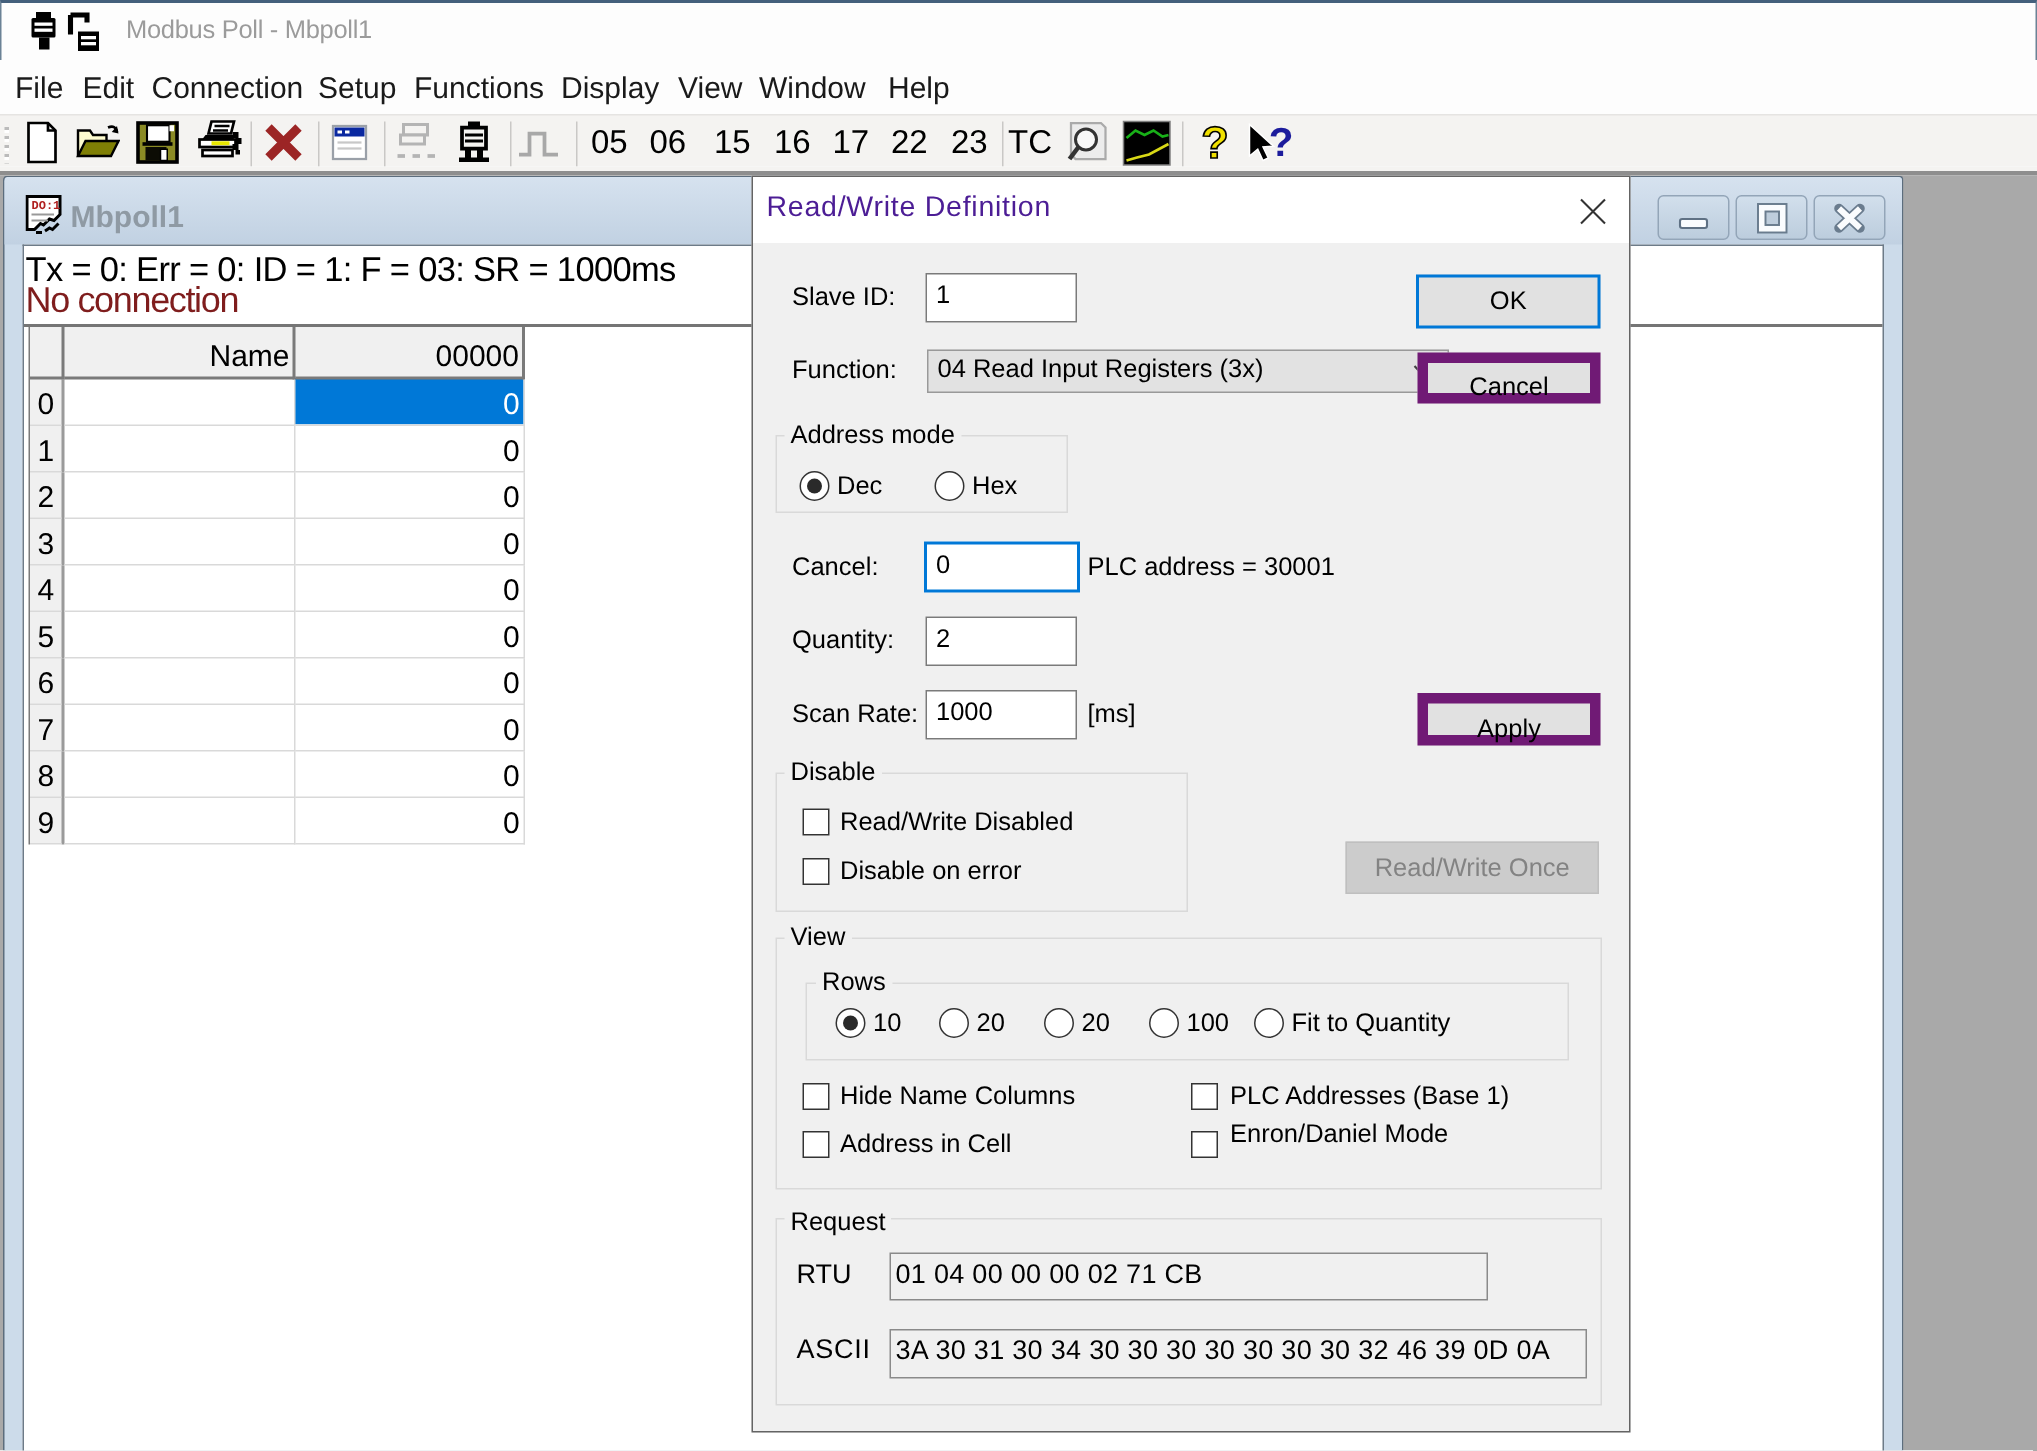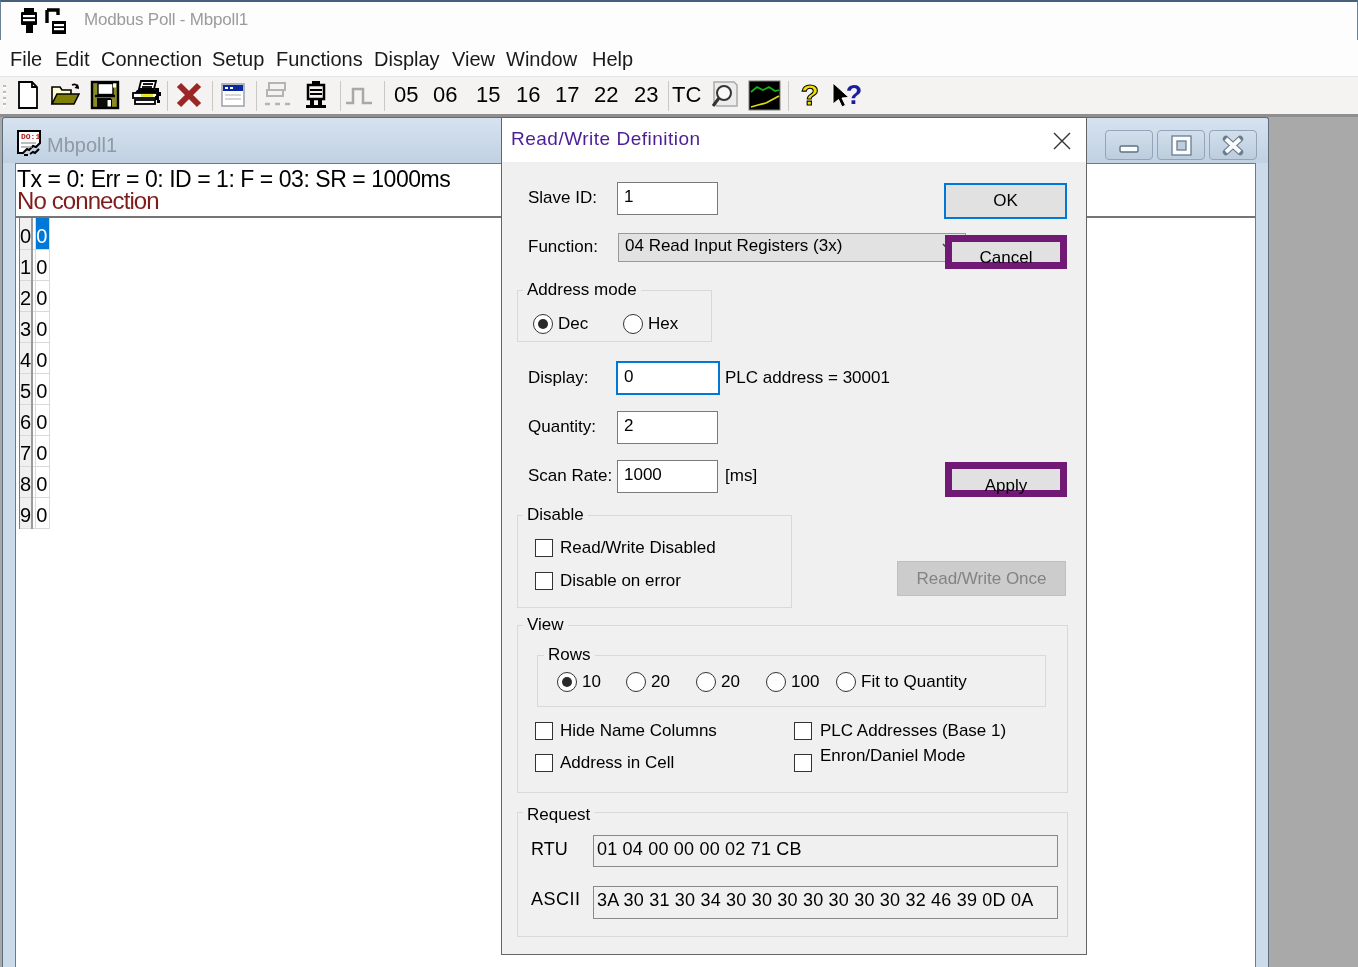--- a/index.html
+++ b/index.html
@@ -17,21 +17,21 @@
 .tbtxt { position:absolute; top:5px; font-size:22px; color:#000; }
 .tsep { position:absolute; top:4px; width:1px; height:30px; background:#c9c8c6; }
 .ticon { position:absolute; top:3px; }
 
 
 #mdi { left:0; top:117px; width:1358px; height:850px; background:#a9a9a9; }
 
 
 #child { left:2px; top:0px; width:1267px; height:850px; background:#ccdbea; border:1px solid #5c6d7d; border-bottom:none; border-radius:3px 3px 0 0; }
 #childtitle { left:0; top:0; width:100%; height:45px; background:linear-gradient(#d6e2ef,#c1d1e2); border-radius:3px 3px 0 0; }
-#childname { left:44px; top:16px; font-size:20px; color:#8f9aa4; }
+#childname { left:44px; top:16px; font-size:20px; color:#8f9aa4;font-weight:bold; }
 .cbtn { position:absolute; top:12px; width:48px; height:30px; border:1px solid #93a5b8; border-radius:4px; background:linear-gradient(#d2dfec,#bccddd); }
 #childcontent { left:12px; top:45px; width:1241px; height:805px; background:#fff; border:1px solid #6d7b88; border-bottom:none; }
 
 #txline { left:1px; top:2px; font-size:23px; color:#000; letter-spacing:-0.45px; }
 #noconn { left:1px; top:23px; font-size:24px; color:#7f1d1d; letter-spacing:-0.9px; }
 #txpanel-border { left:0px; top:52px; width:1239px; height:2px; background:#757575; }
 
 
 #grid { left:3px; top:54px; border-left:1px solid #7a7a7a; }
 table { border-collapse:collapse; }
@@ -205,20 +205,25 @@
         <path d="M16 8 L30 21 M30 8 L16 21" stroke="#fafcfe" stroke-width="4" stroke-linecap="butt"></path>
       </svg>
     </div>
     <div class="abs" id="childcontent">
       <div class="abs" id="txline">Tx = 0: Err = 0: ID = 1: F = 03: SR = 1000ms</div>
       <div class="abs" id="noconn">No connection</div>
       <div class="abs" id="txpanel-border"></div>
       <div class="abs" id="grid">
         <table>
           <tbody>
+              <tr style="height:34px">
+                <td class="hd" style="width:22px"></td>
+                <td class="hd" style="width:154px; text-align:right; padding-right:2px">Name</td>
+                <td class="hd" style="width:153px; text-align:right; padding-right:2px">00000</td>
+              </tr>
           <tr style="height:31px">
                 <td class="rowhd">0</td>
                 <td class="cell"></td>
                 <td class="cell sel">0</td>
               </tr>
           <tr style="height:31px">
                 <td class="rowhd">1</td>
                 <td class="cell"></td>
                 <td class="cell">0</td>
               </tr>
@@ -286,21 +291,21 @@
     </div>
     <div class="btn" style="left:443px; top:117px; width:122px; height:34px; padding-top:6px">Cancel</div>
 
     <div class="grp" style="left:15px; top:172px; width:195px; height:52px"></div>
     <div class="grplbl" style="left:21px; top:162px">Address mode</div>
     <div class="radio on" style="left:31px; top:196px"></div>
     <div class="lbl" style="left:56px; top:196px">Dec</div>
     <div class="radio" style="left:121px; top:196px"></div>
     <div class="lbl" style="left:146px; top:196px">Hex</div>
 
-    <div class="lbl" style="left:26px; top:250px">Display:</div>
+    <div class="lbl" style="left:26px; top:250px">Cancel:</div>
     <div class="tbx" style="left:114px; top:243px; width:104px; height:34px; border:2px solid #0078d7">0</div>
     <div class="lbl" style="left:223px; top:250px">PLC address = 30001</div>
 
     <div class="lbl" style="left:26px; top:299px">Quantity:</div>
     <div class="tbx" style="left:115px; top:293px; width:101px; height:33px">2</div>
 
     <div class="lbl" style="left:26px; top:348px">Scan Rate:</div>
     <div class="tbx" style="left:115px; top:342px; width:101px; height:33px">1000</div>
     <div class="lbl" style="left:223px; top:348px">[ms]</div>
     <div class="btn" style="left:443px; top:344px; width:122px; height:35px; padding-top:7px">Apply</div>
@@ -332,17 +337,17 @@
     <div class="chk" style="left:292px; top:604px"></div>
     <div class="lbl" style="left:318px; top:603px">PLC Addresses (Base 1)</div>
     <div class="chk" style="left:33px; top:636px"></div>
     <div class="lbl" style="left:58px; top:635px">Address in Cell</div>
     <div class="chk" style="left:292px; top:636px"></div>
     <div class="lbl" style="left:318px; top:628px">Enron/Daniel Mode</div>
 
     <div class="grp" style="left:15px; top:694px; width:551px; height:125px"></div>
     <div class="grplbl" style="left:21px; top:687px">Request</div>
     <div class="lbl" style="left:29px; top:721px; font-size:18px">RTU</div>
-    <div class="tbx" style="left:91px; top:717px; width:465px; height:32px; border:1px solid #8a8a8a; background:#f0f0f0; font-size:18px; letter-spacing:0.2px; padding-top:3px; padding-left:3px">01 04 00 00 00 02 71 CB</div>
+    <div class="tbx" style="left:91px; top:717px; width:399px; height:32px; border:1px solid #8a8a8a; background:#f0f0f0; font-size:18px; letter-spacing:0.2px; padding-top:3px; padding-left:3px">01 04 00 00 00 02 71 CB</div>
     <div class="lbl" style="left:29px; top:771px; font-size:18px; letter-spacing:0.5px">ASCII</div>
     <div class="tbx" style="left:91px; top:768px; width:465px; height:33px; border:1px solid #8a8a8a; background:#f0f0f0; font-size:18px; letter-spacing:0.2px; padding-top:3px; padding-left:3px">3A 30 31 30 34 30 30 30 30 30 30 30 32 46 39 0D 0A</div>
   </div>
 </div>
 
 </body></html>

